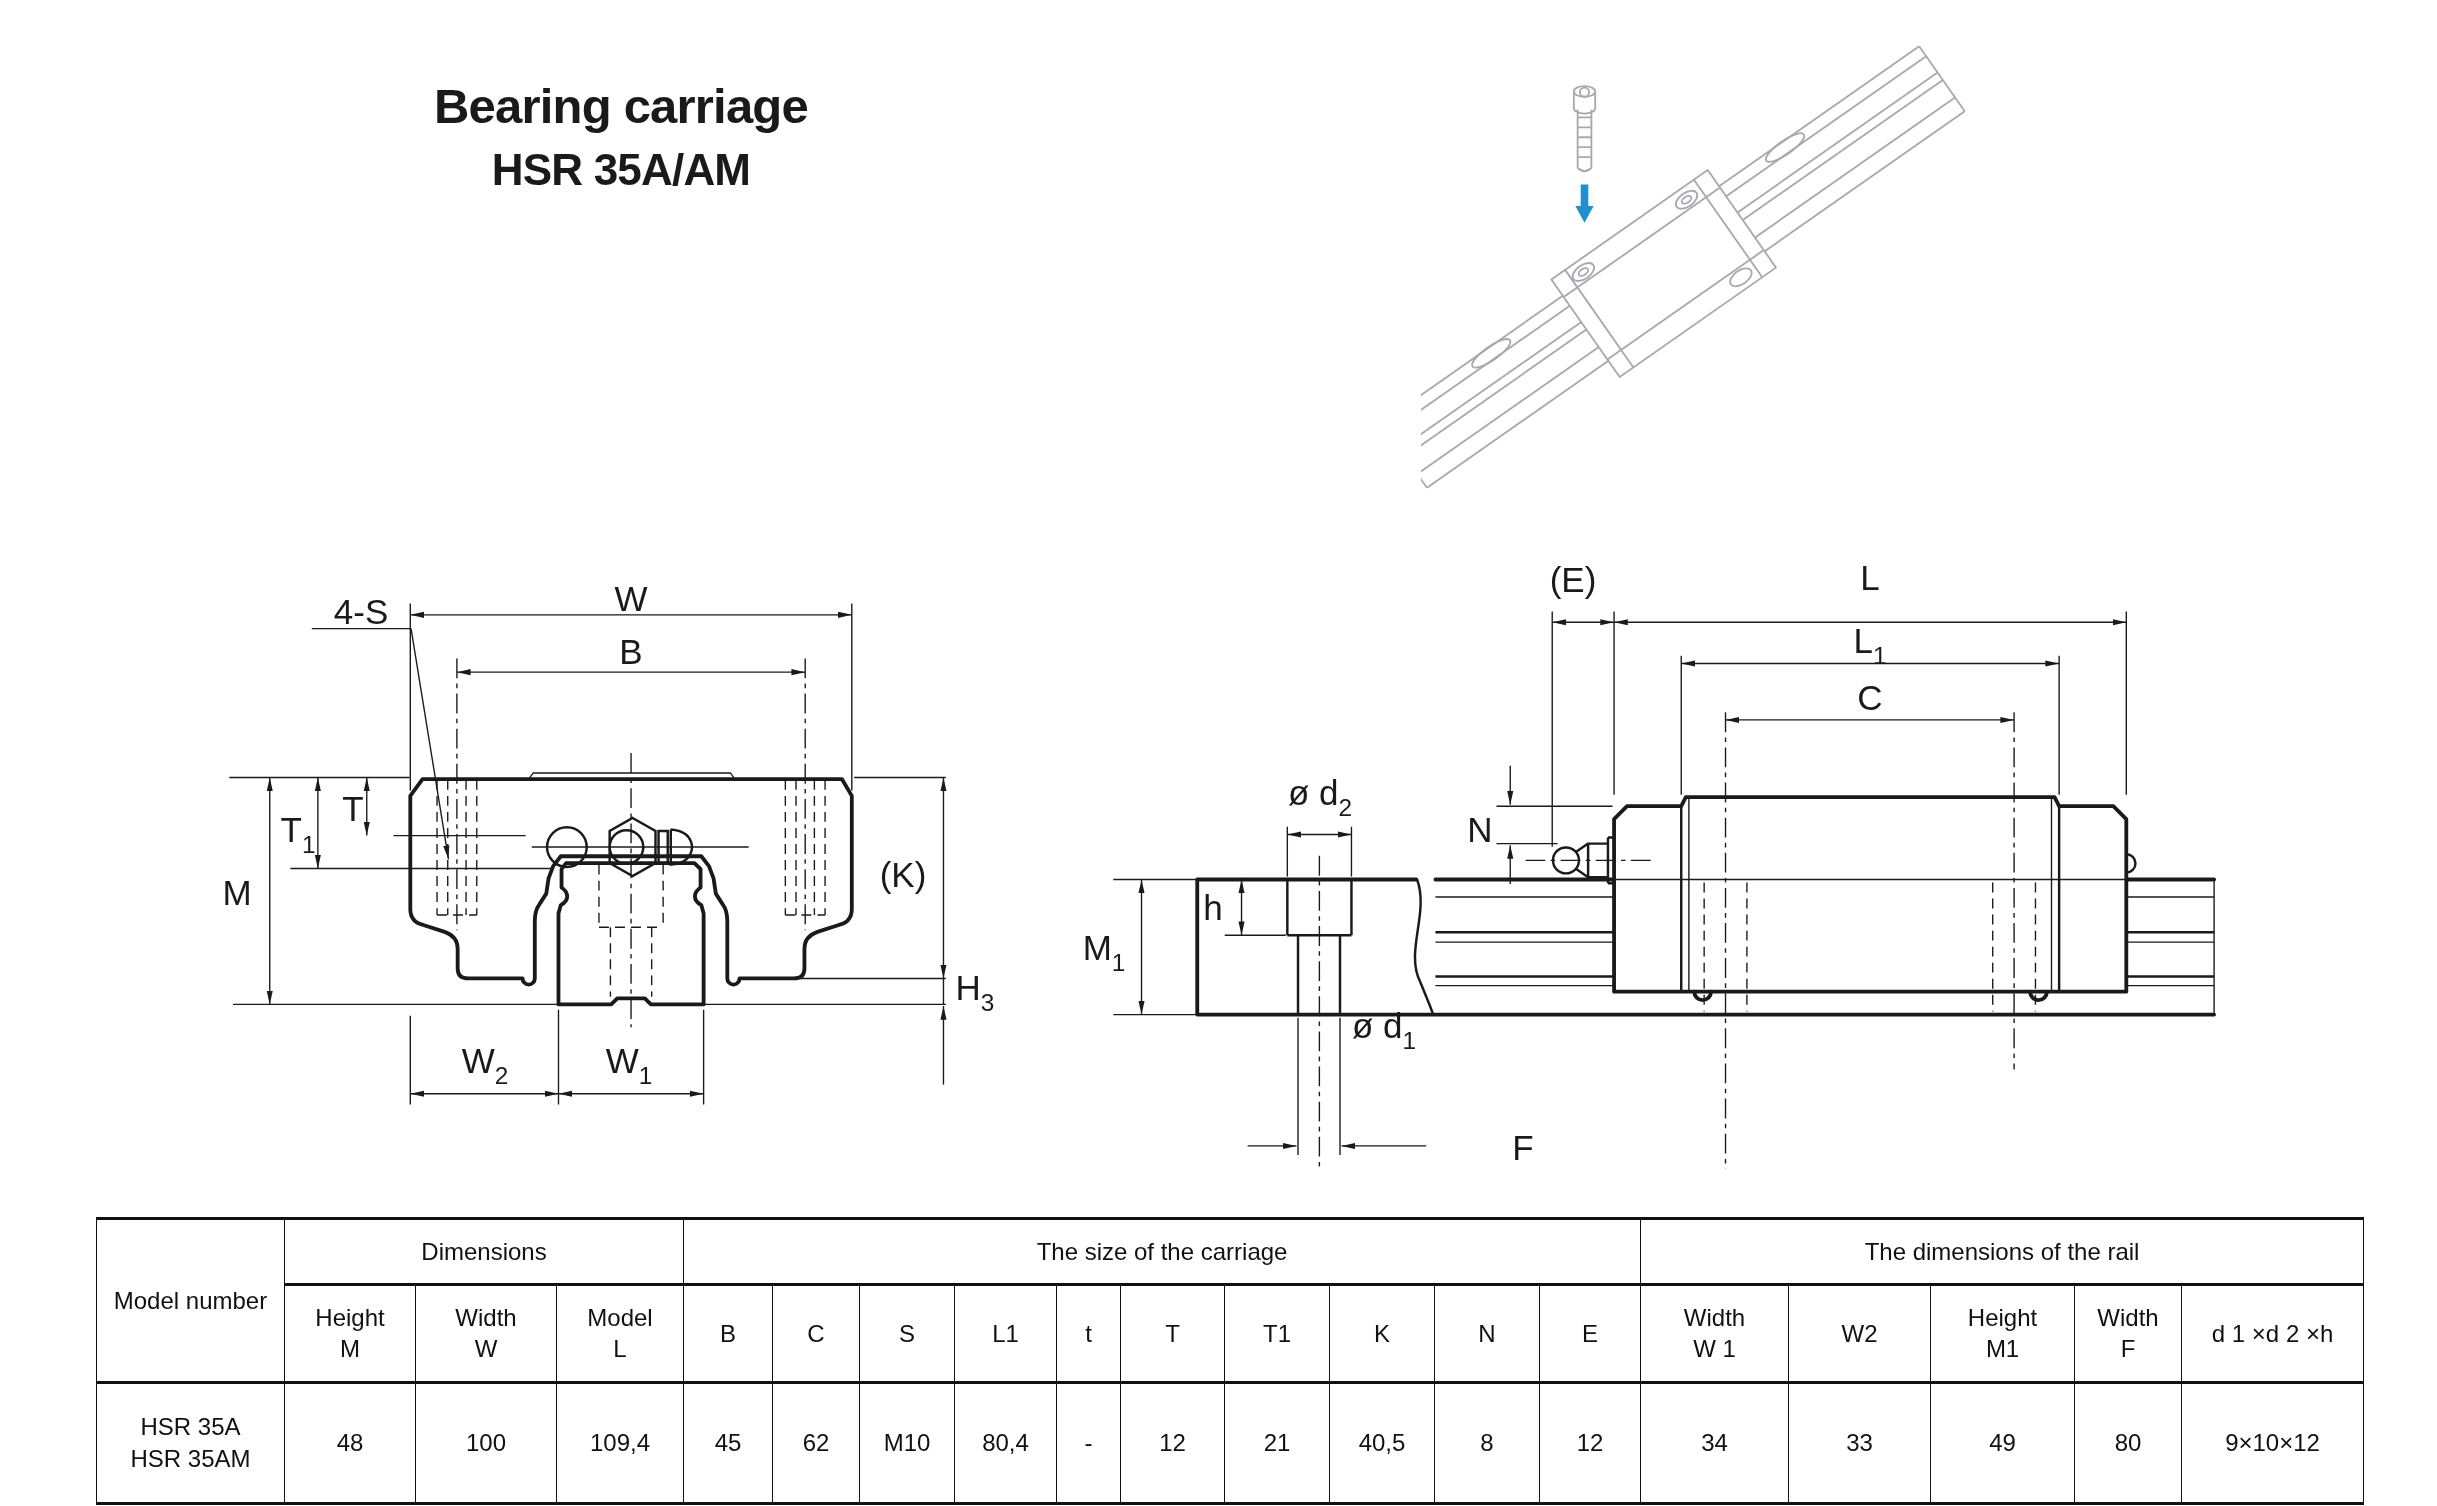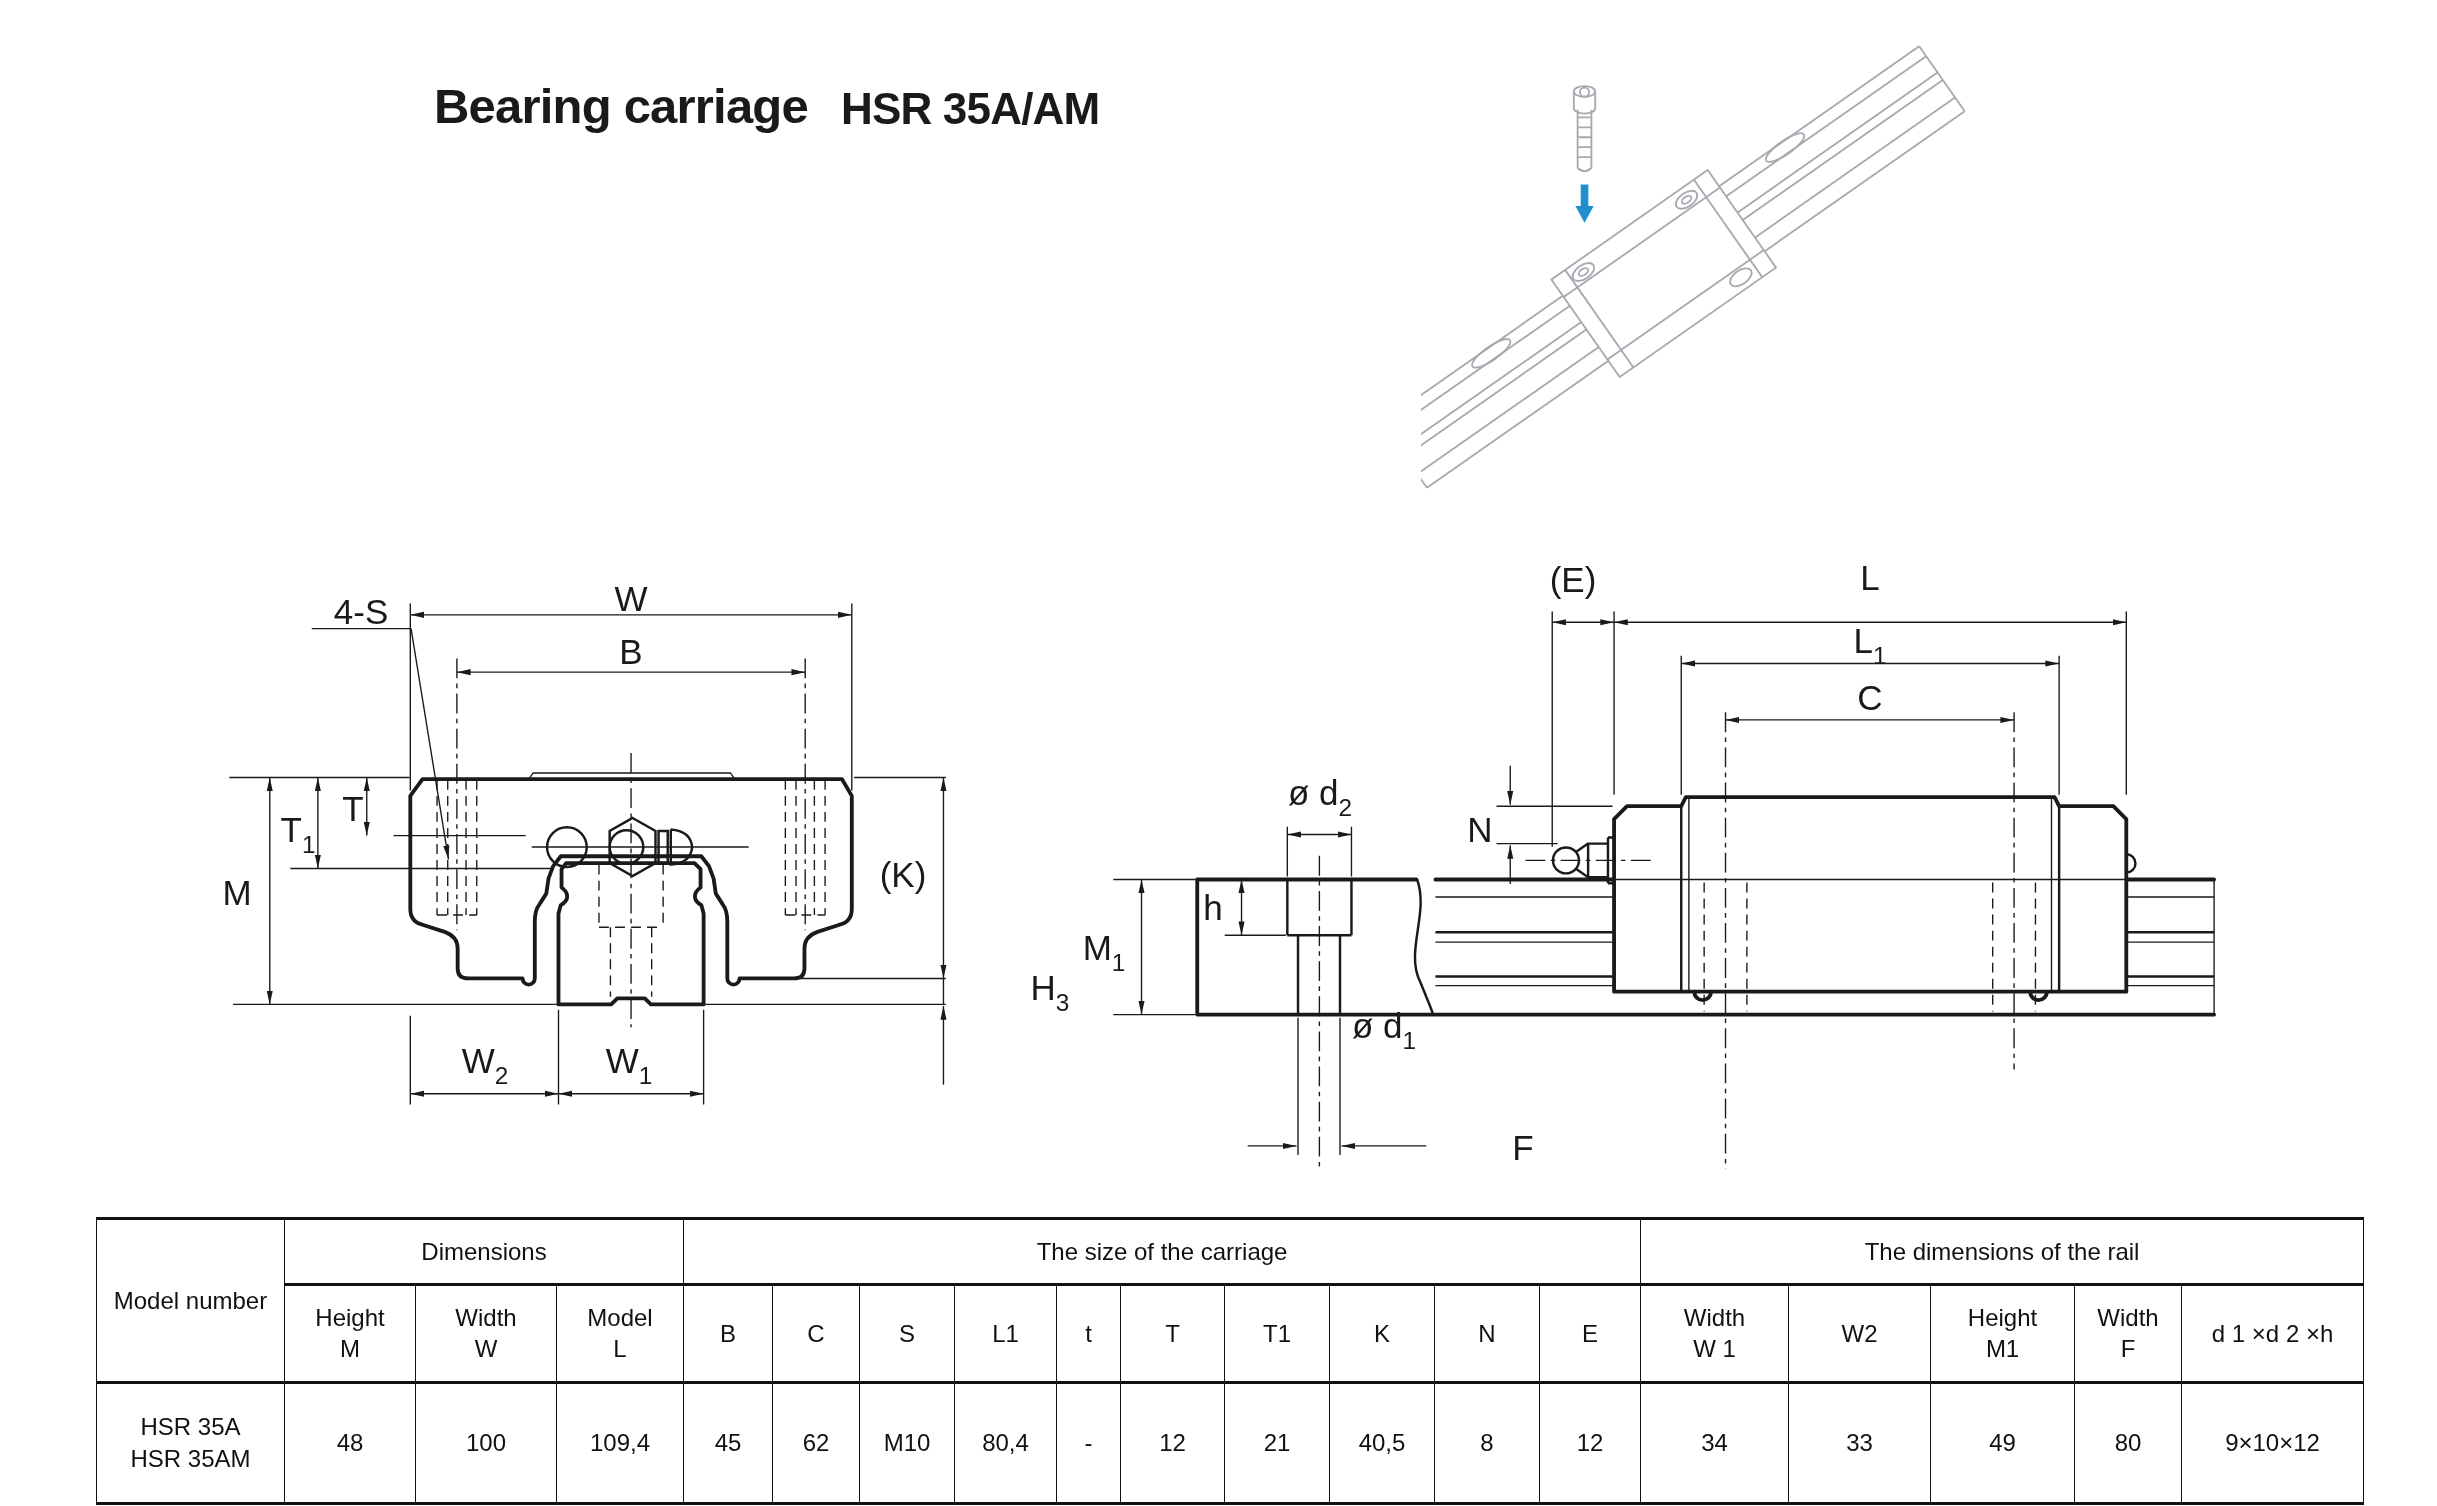--- a/index.html
+++ b/index.html
@@ -1,19 +1,19 @@
 <!DOCTYPE html>
 <html style="font-size:12.2px"><head>
 <meta charset="utf-8">
 <style>
   html,body{margin:0;padding:0;background:#ffffff;}
   .page{position:relative;width:2438px;height:1507px;background:#fff;overflow:hidden;
         font-family:"Liberation Sans",sans-serif;color:#1a1a1a;}
   
-  .title-row{position:absolute;left:434px;top:78px;display:flex;align-items:flex-end;gap:33px;}
+  .title-row{position:absolute;left:434px;top:78px;display:flex;align-items:center;gap:11px;flex-direction:column;}
   .title-main{font-size:49px;font-weight:700;letter-spacing:-0.8px;}
   .title-model{font-size:44px;font-weight:700;letter-spacing:-0.8px;}
   
   .lbl{position:absolute;transform:translate(-50%,-50%);font-size:35px;line-height:1;
        white-space:nowrap;color:#1a1a1a;}
   .lbl sub{font-size:24.4px;line-height:0;position:relative;bottom:-0.12em;}
   
   .spec-table{position:absolute;left:96px;top:1217px;width:2267px;border-collapse:collapse;
               table-layout:fixed;font-size:24px;color:#111;}
   .spec-table th,.spec-table td{border:1.5px solid #111;text-align:center;vertical-align:middle;
@@ -178,21 +178,21 @@
     <line class="k-thin" x1="328" y1="840" x2="860" y2="840" marker-start="url(#s-s)" marker-end="url(#s-e)"></line>
   </svg>
 
   <div class="lbl" style="left:631px;top:598px">W</div>
   <div class="lbl" style="left:631px;top:651px">B</div>
   <div class="lbl" style="left:361px;top:611px">4-S</div>
   <div class="lbl" style="left:353px;top:808px">T</div>
   <div class="lbl" style="left:298px;top:829px"><span>T</span><sub>1</sub></div>
   <div class="lbl" style="left:237px;top:892px">M</div>
   <div class="lbl" style="left:903px;top:874px">(K)</div>
-  <div class="lbl" style="left:1050px;top:987px"><span>H</span><sub>3</sub></div>
+  <div class="lbl" style="left:975px;top:987px"><span>H</span><sub>3</sub></div>
   <div class="lbl" style="left:485px;top:1060px"><span>W</span><sub>2</sub></div>
   <div class="lbl" style="left:629px;top:1060px"><span>W</span><sub>1</sub></div>
 
   <div class="lbl" style="left:1573px;top:579px">(E)</div>
   <div class="lbl" style="left:1870px;top:577px">L</div>
   <div class="lbl" style="left:1870px;top:640px"><span>L</span><sub>1</sub></div>
   <div class="lbl" style="left:1870px;top:697px">C</div>
   <div class="lbl" style="left:1480px;top:829px">N</div>
   <div class="lbl" style="left:1320px;top:792px"><span>ø d</span><sub>2</sub></div>
   <div class="lbl" style="left:1213px;top:907px">h</div>

